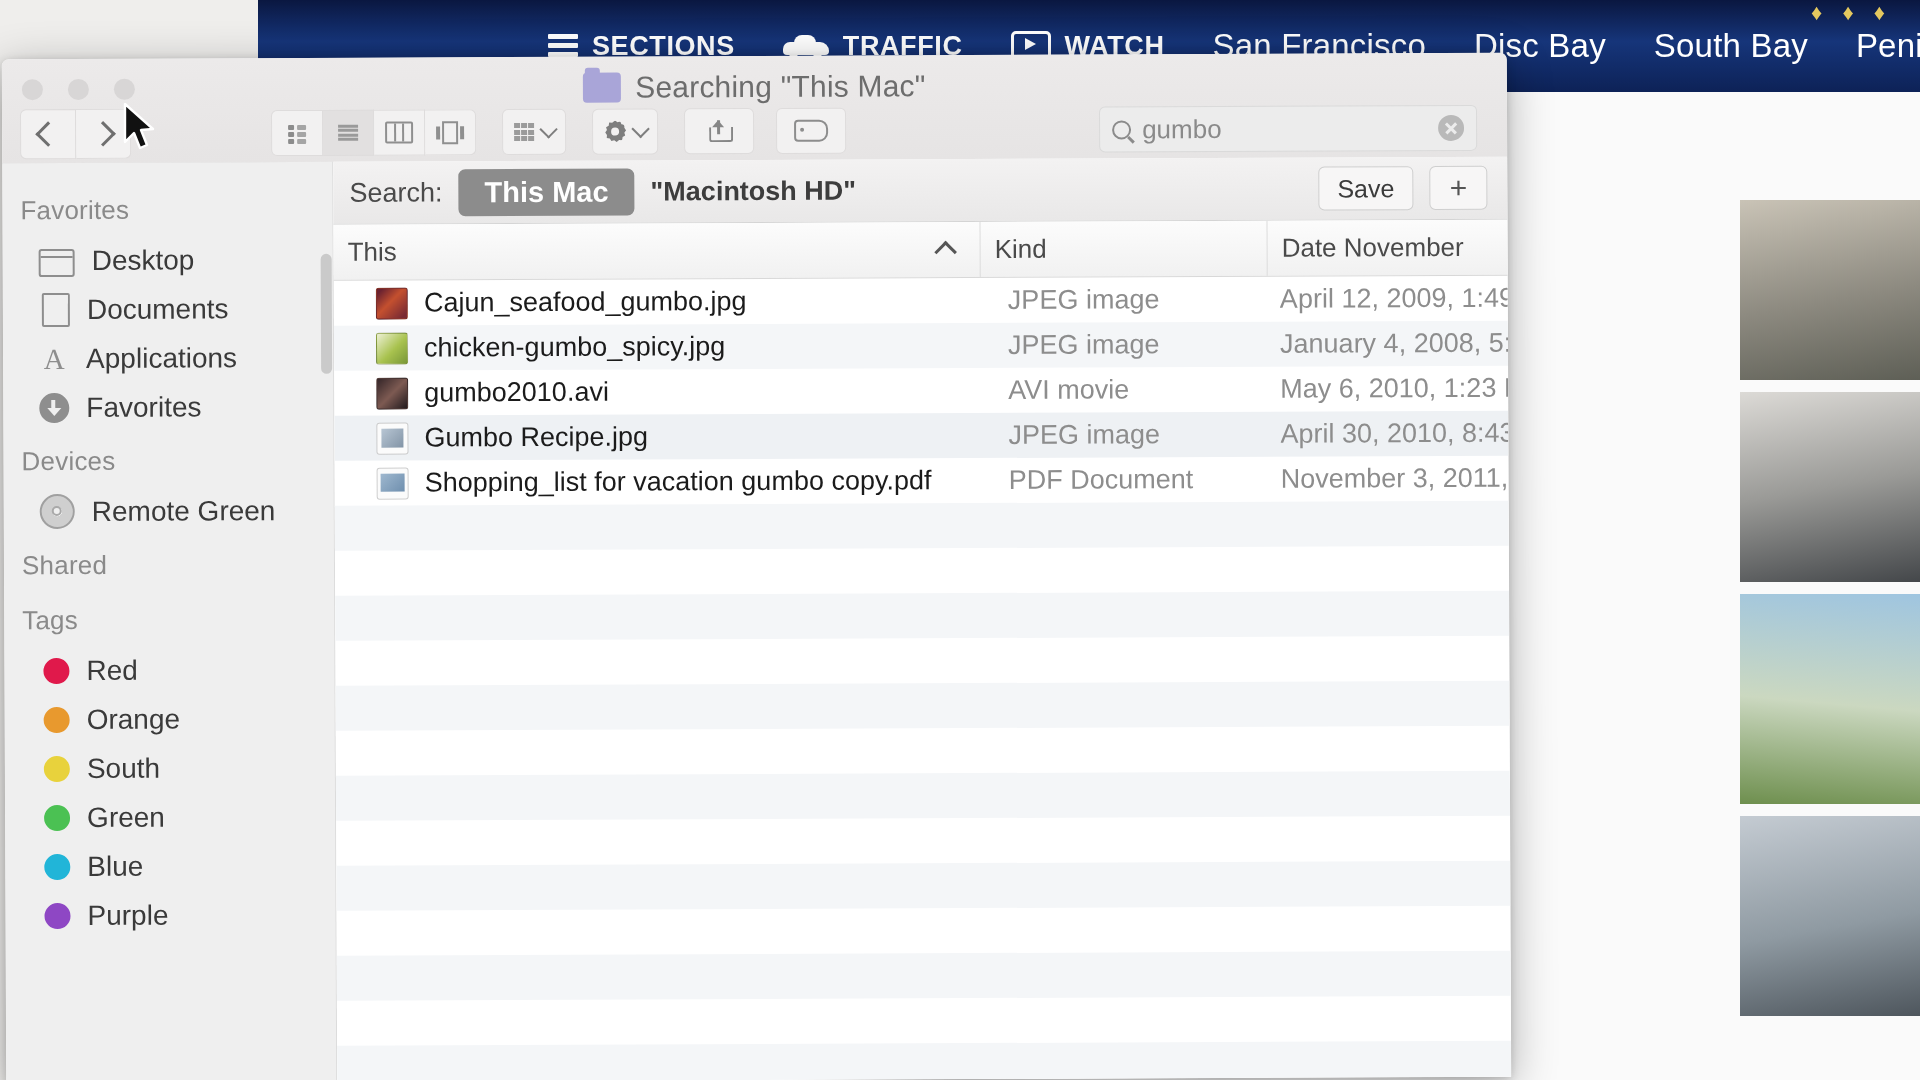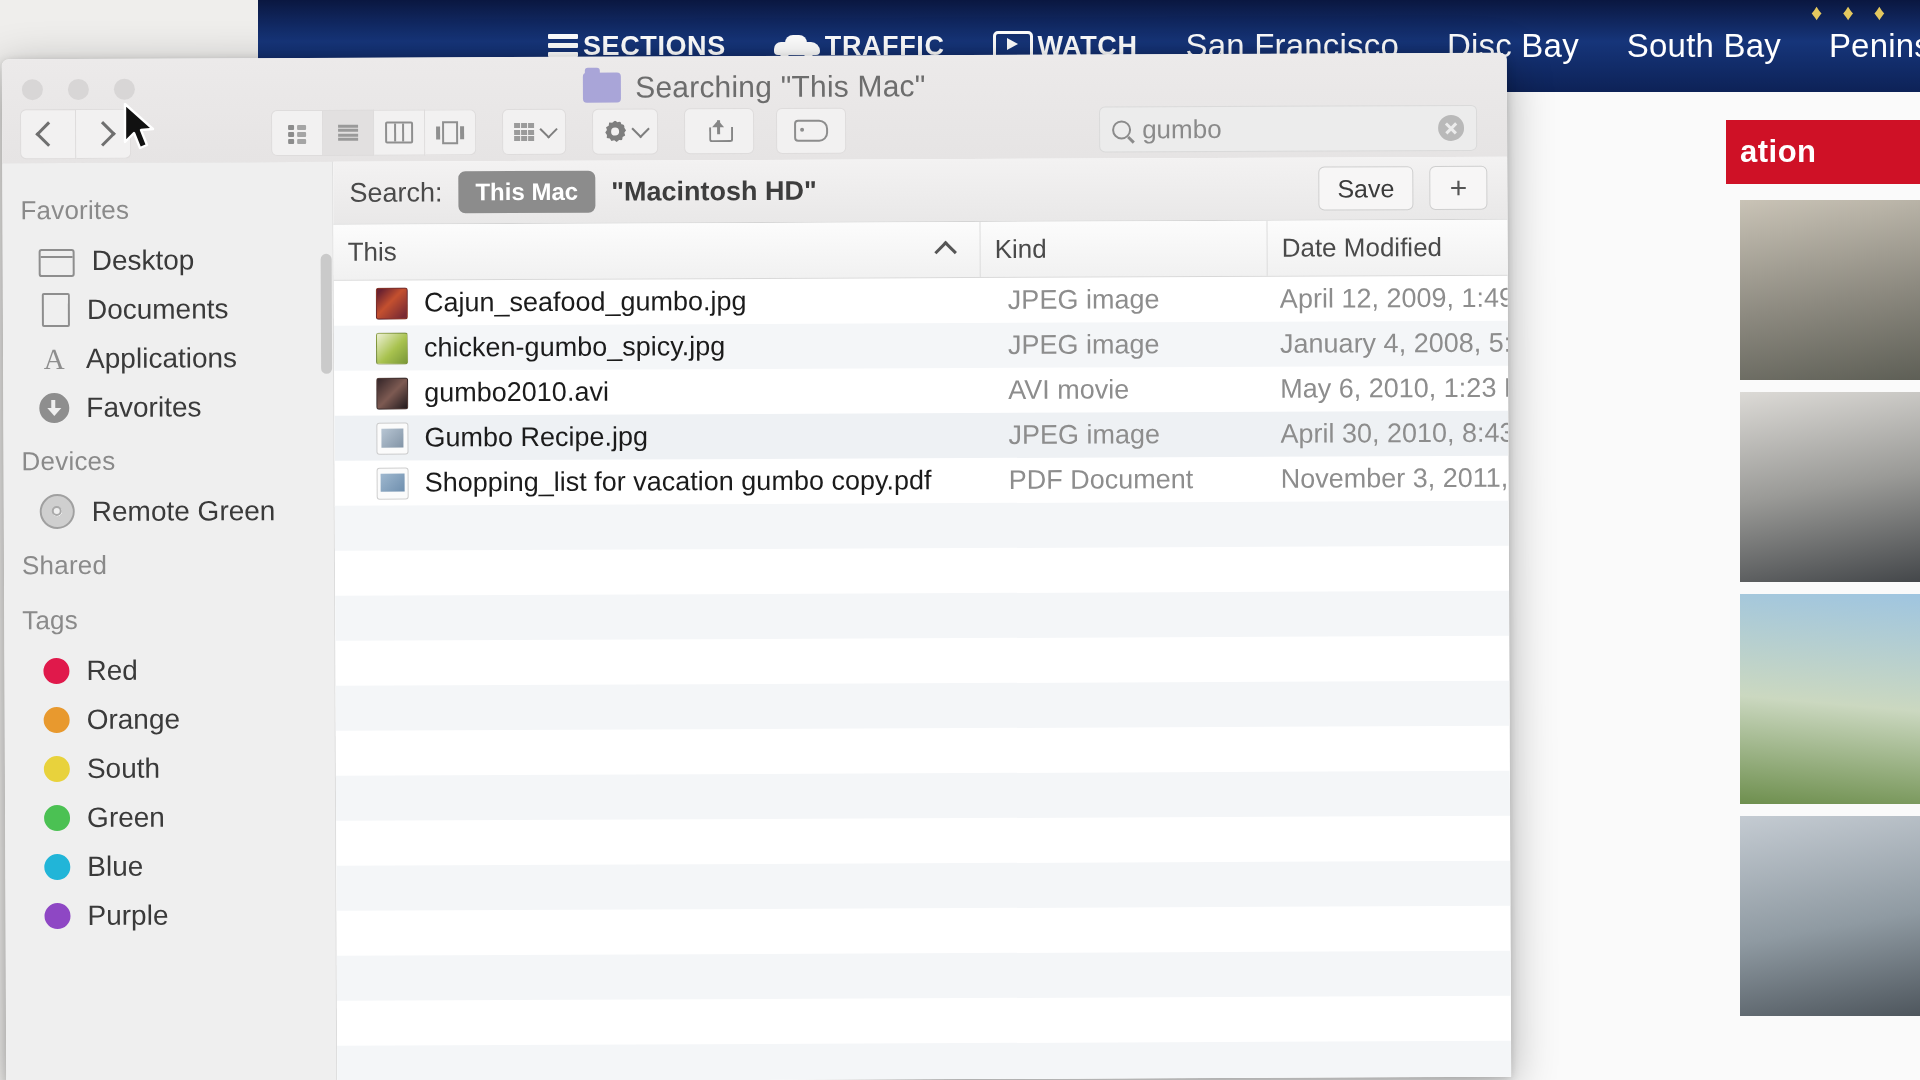--- a/index.html
+++ b/index.html
@@ -35,21 +35,21 @@
   .bg-nav-inner {
     display: flex;
     align-items: center;
     gap: 48px;
     padding-left: 290px;
     white-space: nowrap;
   }
   .bg-nav-item {
     display: flex;
     align-items: center;
-    gap: 5px;
+    gap: 14px;
     color: #ffffff;
     font-size: 27px;
     font-weight: bold;
     letter-spacing: 0.6px;
   }
   .bg-nav-item.plain {
     font-weight: normal;
     font-size: 33px;
     letter-spacing: 0.2px;
   }
@@ -537,25 +537,25 @@
     display: flex;
     align-items: center;
     padding: 0 20px 0 16px;
     gap: 16px;
   }
   .scope-label {
     font-size: 27px;
     color: #4a4a4a;
   }
   .scope-pill {
-    font-size: 24px;
+    font-size: 29px;
     color: #ffffff;
     background: #8c8c8c;
     border-radius: 7px;
-    padding: 7px 17px;
+    padding: 7px 26px;
     font-weight: bold;
   }
   .scope-alt {
     font-size: 27px;
     color: #3d3d3d;
     font-weight: bold;
   }
   .scope-spacer { flex: 1; }
   .scope-btn {
     height: 42px;
@@ -716,21 +716,20 @@
             <span>South Bay</span>
           </div>
           <div class="bg-nav-item plain">
             <span>Peninsula</span>
           </div>
         </div>
     </div>
 
     <div class="bg-right-glyphs">♦ ♦ ♦</div>
 
-    <div class="bg-red-banner">ation</div>
 
     <div class="bg-photo p1"></div>
     <div class="bg-photo p2"></div>
     <div class="bg-photo p3"></div>
     <div class="bg-photo p4"></div>
   </div>
 
   <div class="finder">
 
     <div class="finder-titlebar">
@@ -906,21 +905,21 @@
 
         <div class="col-head">
           <div class="col-h name">
             <span>This</span>
             <span class="sort-caret"></span>
           </div>
           <div class="col-h kind">
             <span>Kind</span>
           </div>
           <div class="col-h date">
-            <span>Date Modified</span>
+            <span>Date November</span>
           </div>
         </div>
 
         <div class="rows" id="rows">
             <div class="row">
               <span class="cell-name">
                 <span class="file-ico img-cajun"></span>
                 <span>Cajun_seafood_gumbo.jpg</span>
               </span>
               <span class="cell-kind">JPEG image</span>

